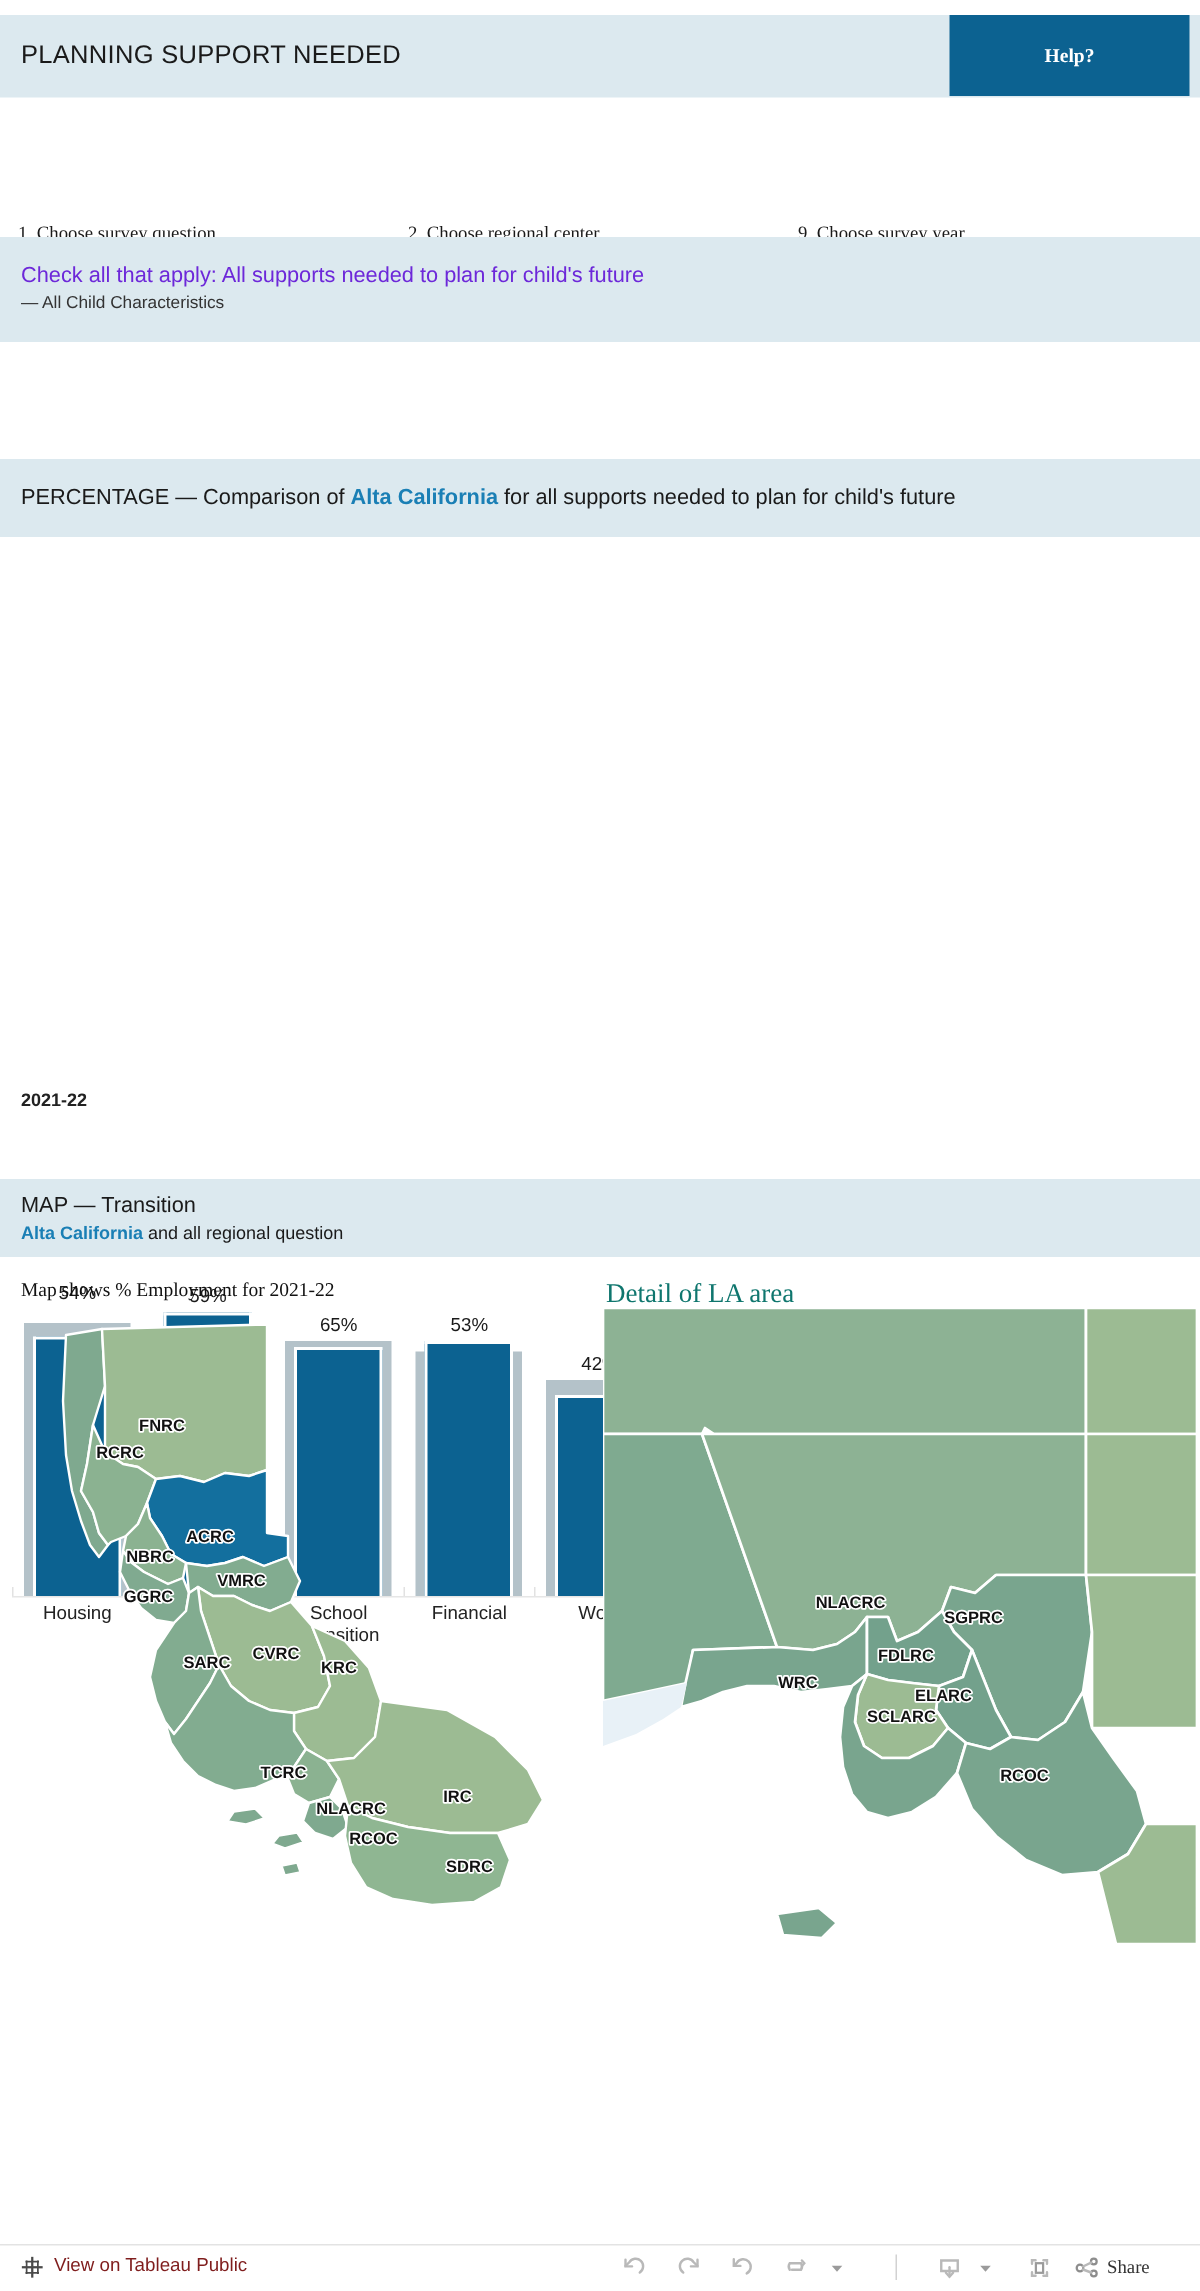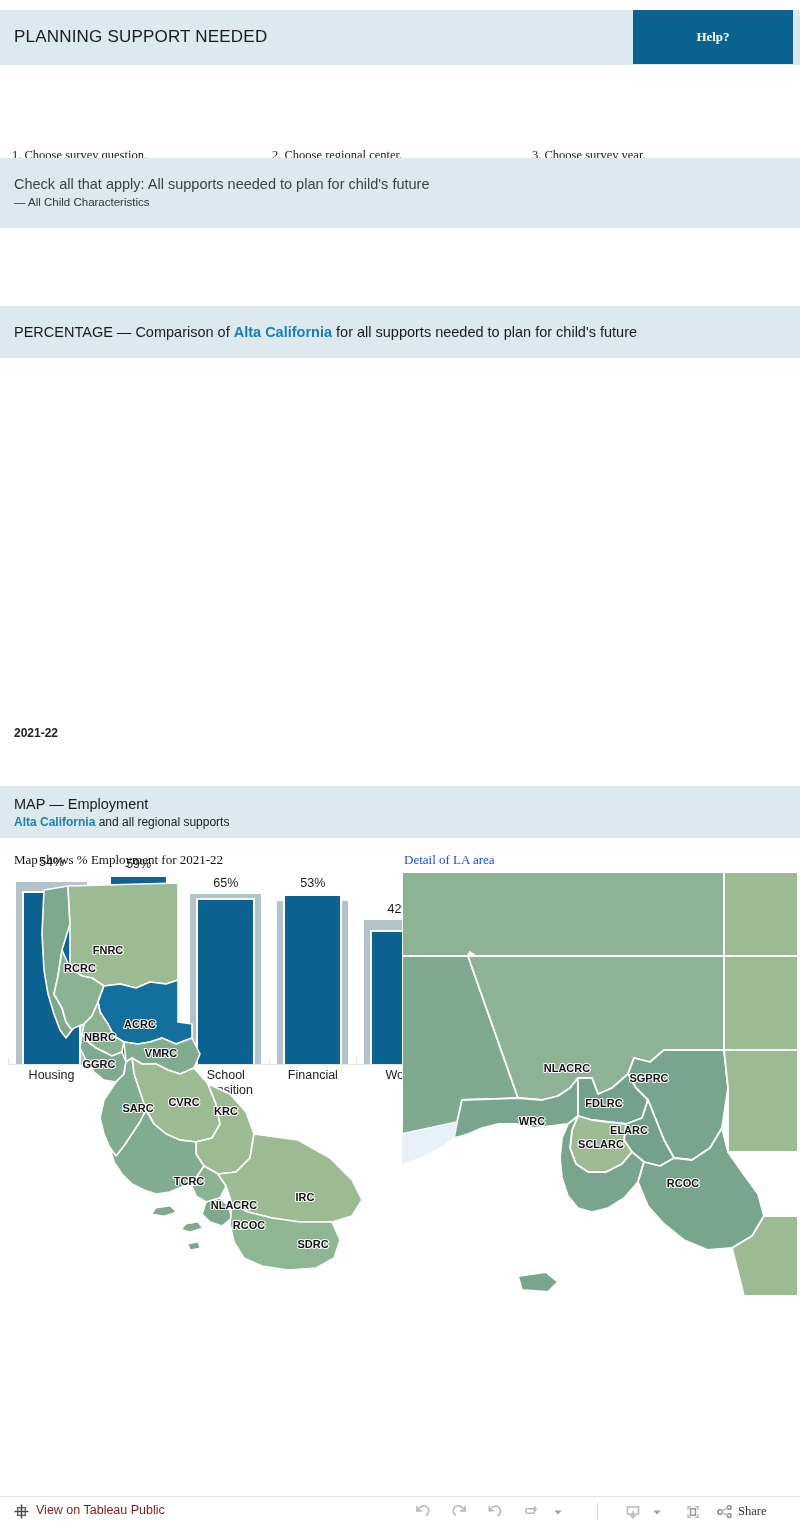--- a/index.html
+++ b/index.html
@@ -51,21 +51,21 @@
   #sel-q{left:12px;top:90px;width:240px;}
   #lbl-rc{left:272px;top:76px;}
   #sel-rc{left:272px;top:90px;width:252px;}
   #lbl-yr{left:532px;top:76px;}
   #sel-yr{left:532px;top:90px;width:256px;}
   #lbl-filter{left:408px;top:133px;}
   #sel-filter{left:536px;top:126px;width:252px;}
 
   
   #q-banner{position:absolute;left:0;top:158px;width:800px;height:70px;background:#dce9ef;}
-  #q-banner-main{position:absolute;left:14px;top:176px;font-size:14.5px;color:#404040;}
+  #q-banner-main{position:absolute;left:14px;top:176px;font-size:14.5px;color:#6d28d9;}
   #q-banner-sub{position:absolute;left:14px;top:196px;font-size:11.5px;color:#333;}
 
   
   #radio-group{position:absolute;left:0;top:230px;width:800px;height:62px;background:#fff;}
   .radio-row{
     position:absolute;left:14px;height:17px;
     display:flex;align-items:center;cursor:pointer;
   }
   .rb{
     width:11px;height:11px;border:1px solid #555;border-radius:50%;
@@ -108,21 +108,21 @@
     position:absolute;top:710px;width:86px;text-align:center;
     font-size:12.5px;color:#222;line-height:15px;
   }
 
   
   #map-banner{position:absolute;left:0;top:786px;width:800px;height:52px;background:#dce9ef;}
   #map-banner-title{position:absolute;left:14px;top:796px;font-size:14.5px;color:#1a1a1a;}
   #map-banner-sub{position:absolute;left:14px;top:815px;font-size:12px;color:#1a1a1a;}
 
   #map-cap-left{position:absolute;left:14px;top:852px;font-family:"Liberation Serif", serif;font-size:13px;color:#111;}
-  #map-cap-right{position:absolute;left:404px;top:852px;font-family:"Liberation Serif", serif;font-size:13px;color:#1d4ed8;}
+  #map-cap-right{position:absolute;left:404px;top:852px;font-family:"Liberation Serif", serif;font-size:18px;color:#0f766e;}
 
   #map-ca{position:absolute;left:0px;top:872px;width:396px;height:424px;}
   #map-la{position:absolute;left:402px;top:872px;width:396px;height:424px;}
   .map-lbl{
     font-family:"Liberation Sans", sans-serif;font-size:11px;font-weight:bold;
     fill:#111;paint-order:stroke;stroke:#ffffff;stroke-width:2.2px;stroke-linejoin:round;
   }
 
   
   #legend-section{position:absolute;left:0;top:1300px;width:800px;height:130px;background:#fff;}
@@ -158,21 +158,21 @@
     <span class="val">Planning Support 2.6: Employment</span>
     <span class="arw"></span>
   </div>
 
   <div class="ctl-label" id="lbl-rc">2. Choose regional center.</div>
   <div class="sel" id="sel-rc">
     <span class="val">Alta California</span>
     <span class="arw"></span>
   </div>
 
-  <div class="ctl-label" id="lbl-yr">3. Choose survey year.</div>
+  <div class="ctl-label" id="lbl-yr">9. Choose survey year.</div>
   <div class="sel" id="sel-yr">
     <span class="val">2021-22</span>
     <span class="arw"></span>
   </div>
 
   <div class="ctl-label" id="lbl-filter">Choose optional filter:</div>
   <div class="sel" id="sel-filter">
     <span class="val">All Child Characteristics</span>
     <span class="arw"></span>
   </div>
@@ -266,23 +266,23 @@
     <div class="cat-label" style="left: 443.556px; width: 87.1111px;">Medical</div>
     <div class="bar-label-val" style="left: 530.667px; width: 87.1111px; top: 547.2px;">42%</div>
     <div class="cat-label" style="left: 530.667px; width: 87.1111px;">Housing</div>
     <div class="bar-label-val" style="left: 617.778px; width: 87.1111px; top: 563.2px;">36%</div>
     <div class="cat-label" style="left: 617.778px; width: 87.1111px;">Legal</div>
     <div class="bar-label-val" style="left: 704.889px; width: 87.1111px; top: 656px;">10%</div>
     <div class="cat-label" style="left: 704.889px; width: 87.1111px;">Other</div>
   </div>
 
 <div id="map-banner"></div>
-<div id="map-banner-title">MAP — Employment</div>
+<div id="map-banner-title">MAP — Transition</div>
 <div id="map-banner-sub">
-  <span class="rc-accent">Alta California</span><span> and all regional supports</span>
+  <span class="rc-accent">Alta California</span><span> and all regional question</span>
 </div>
 <div id="map-cap-left">Map shows % Employment for 2021-22</div>
 <div id="map-cap-right">Detail of LA area</div>
 
 <svg id="map-ca" viewBox="0 0 396 424" xmlns="http://www.w3.org/2000/svg">
   <g stroke="#ffffff" stroke-width="1.6" stroke-linejoin="round">
 
     <path d="M44 18 L68 14 L70 52 L62 78 L58 104 L54 122 L62 136 L66 150 L72 158 L66 166 L60 158 L54 142 L48 122 L44 98 L42 62 Z" fill="#7fa98f"></path>
 
     <path d="M68 14 L178 11 L178 108 L166 112 L150 110 L136 116 L120 112 L104 114 L92 106 L82 104 L70 96 L70 52 Z" fill="#9cbb93"></path>

